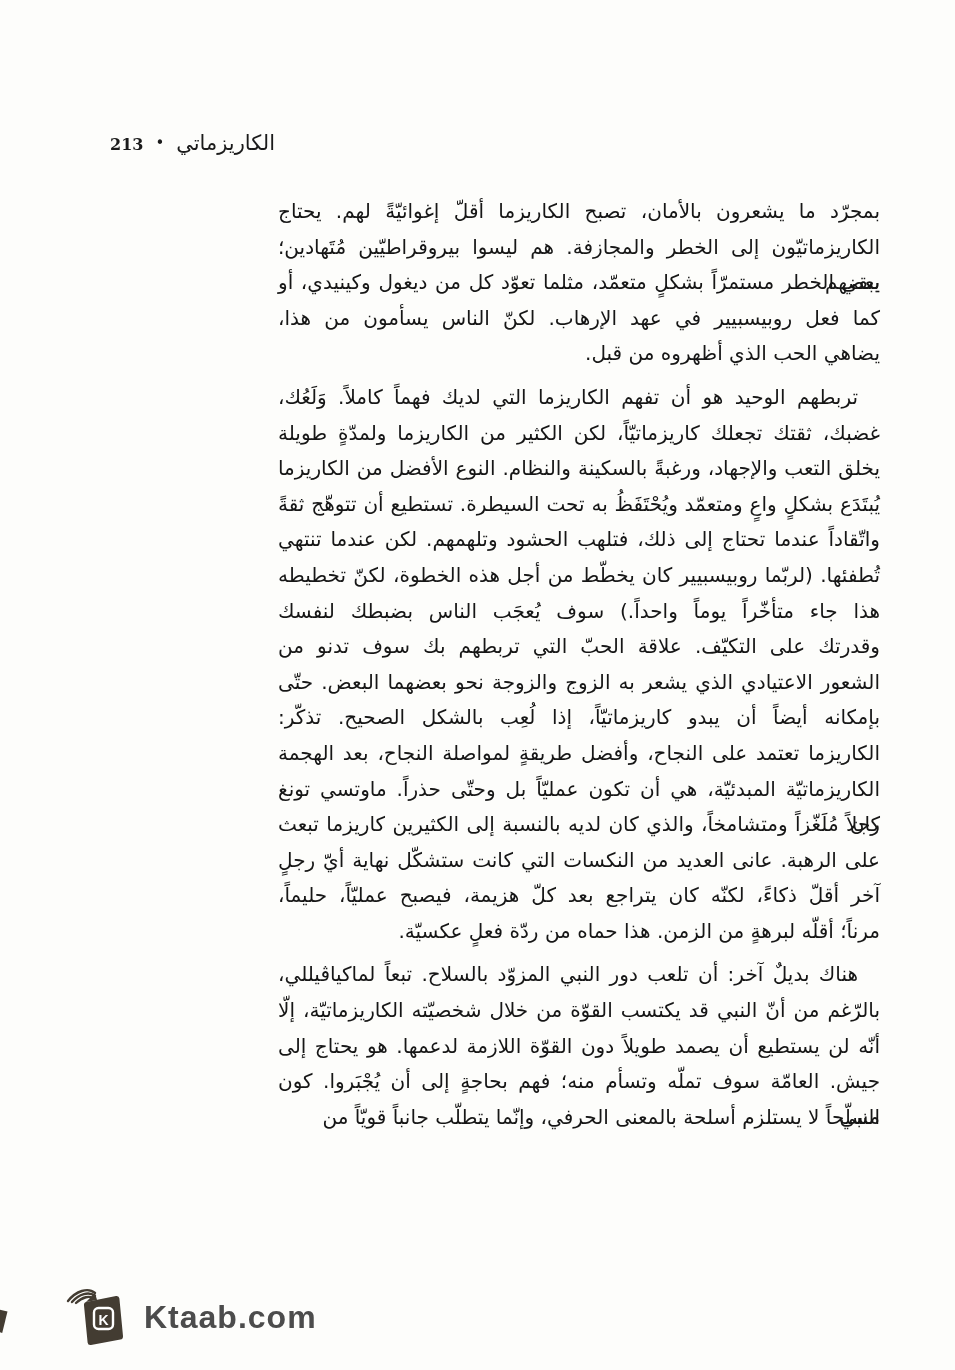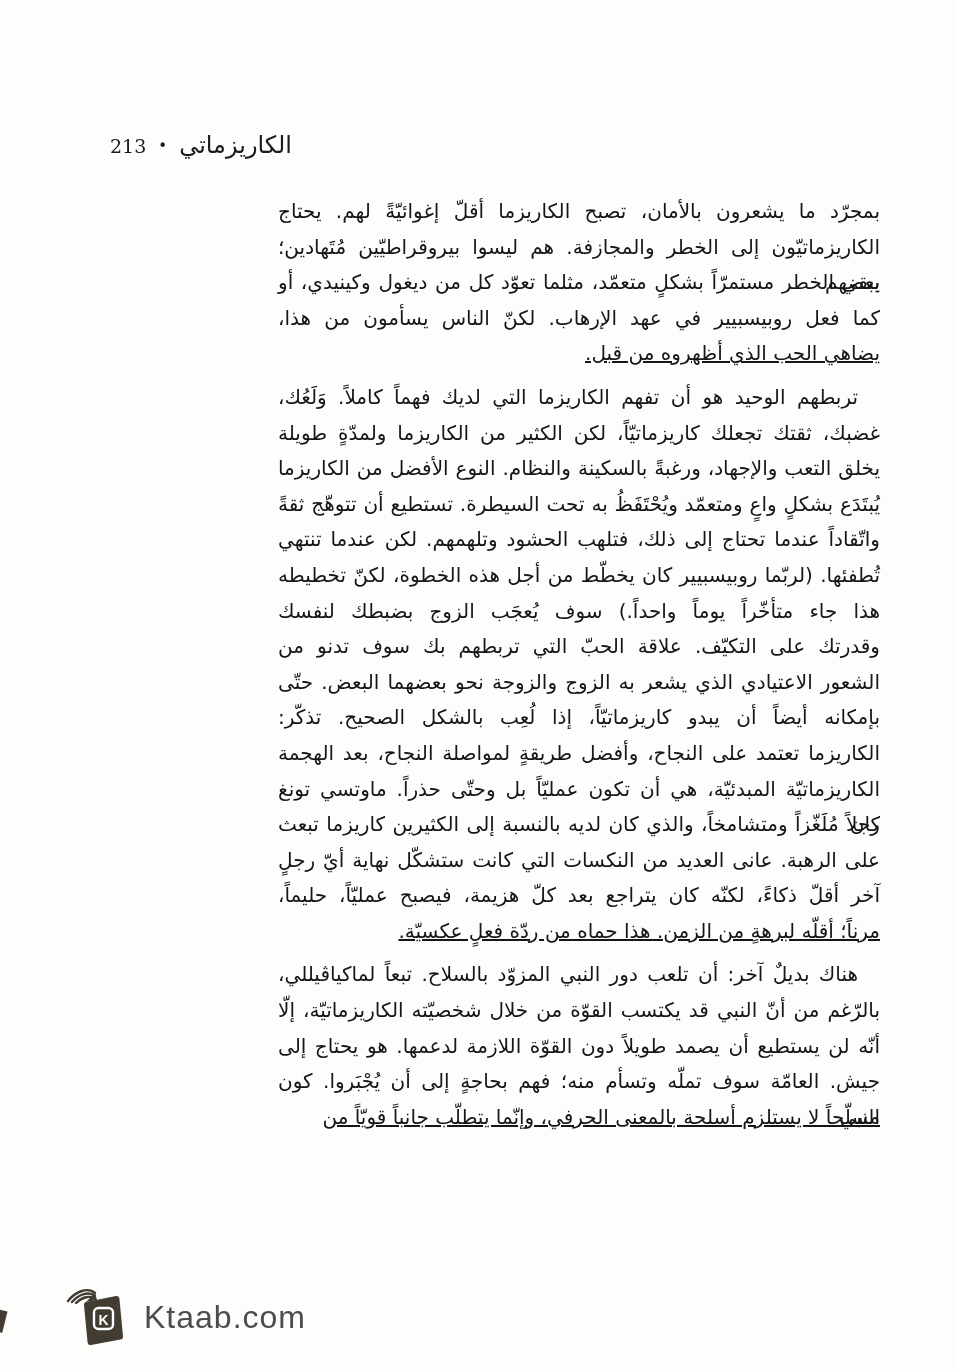--- a/index.html
+++ b/index.html
@@ -12,23 +12,23 @@
   }
 
   
   .running-head {
     position: absolute;
     left: 110px; top: 131px;
     direction: rtl;
     color: #1b1b1b;
     white-space: nowrap;
   }
-  .running-head .chapter { font-size: 24px; }
+  .running-head .chapter { font-size: 21px; }
   .running-head .bullet  { font-size: 15px; margin: 0 12px; position: relative; top: -2px; }
-  .running-head .pagenum { font-size: 19px; font-family: "DejaVu Serif", serif; }
+  .running-head .pagenum { font-size: 16px; font-family: "DejaVu Serif", serif; font-weight: bold; }
 
   
   .text-block {
     position: absolute;
     left: 270px; top: 186px;
     width: 618px;
     direction: rtl;
     color: #161616;
     font-size: 20px;
     line-height: 35.6px;
@@ -37,38 +37,37 @@
   .line {
     text-align: justify;
     text-align-last: justify;
     -moz-text-align-last: justify;
     white-space: normal;
     height: 35.6px;
     overflow: visible;
   }
   .line.last {
     text-align-last: right;
-    text-decoration: underline;
     -moz-text-align-last: right;
   }
   .para.indent .line:first-child { padding-right: 22px; }
 
   
   .brand {
     position: absolute;
     left: 64px; top: 1285px;
     height: 62px;
     display: flex;
     align-items: center;
   }
   .brand-icon { width: 66px; height: 62px; position: relative; }
   .brand-text {
     font-family: "Liberation Sans", sans-serif;
     font-size: 32px;
-    font-weight: 400;
+    font-weight: 700;
     color: #4c4c4c;
     letter-spacing: 1px;
     margin-left: 14px;
     position: relative; top: 1px;
   }
   .edge-mark {
     position: absolute;
     left: -5px; top: 1310px;
     width: 10px; height: 22px;
     background: #433c32;
@@ -90,21 +89,21 @@
       <div class="line">كما فعل روبيسبيير في عهد الإرهاب. لكنّ الناس يسأمون من هذا،</div>
       <div class="line last">يضاهي الحب الذي أظهروه من قبل.</div>
     </div>
     <div class="para indent">
       <div class="line">تربطهم الوحيد هو أن تفهم الكاريزما التي لديك فهماً كاملاً. وَلَعُك،</div>
       <div class="line">غضبك، ثقتك تجعلك كاريزماتيّاً، لكن الكثير من الكاريزما ولمدّةٍ طويلة</div>
       <div class="line">يخلق التعب والإجهاد، ورغبةً بالسكينة والنظام. النوع الأفضل من الكاريزما</div>
       <div class="line">يُبتَدَع بشكلٍ واعٍ ومتعمّد ويُحْتَفَظُ به تحت السيطرة. تستطيع أن تتوهّج ثقةً</div>
       <div class="line">واتّقاداً عندما تحتاج إلى ذلك، فتلهب الحشود وتلهمهم. لكن عندما تنتهي</div>
       <div class="line">تُطفئها. (لربّما روبيسبيير كان يخطّط من أجل هذه الخطوة، لكنّ تخطيطه</div>
-      <div class="line">هذا جاء متأخّراً يوماً واحداً.) سوف يُعجَب الزوج بضبطك لنفسك</div>
+      <div class="line">هذا جاء متأخّراً يوماً واحداً.) سوف يُعجَب الناس بضبطك لنفسك</div>
       <div class="line">وقدرتك على التكيّف. علاقة الحبّ التي تربطهم بك سوف تدنو من</div>
       <div class="line">الشعور الاعتيادي الذي يشعر به الزوج والزوجة نحو بعضهما البعض. حتّى</div>
       <div class="line">بإمكانه أيضاً أن يبدو كاريزماتيّاً، إذا لُعِب بالشكل الصحيح. تذكّر:</div>
       <div class="line">الكاريزما تعتمد على النجاح، وأفضل طريقةٍ لمواصلة النجاح، بعد الهجمة</div>
       <div class="line">الكاريزماتيّة المبدئيّة، هي أن تكون عمليّاً بل وحتّى حذراً. ماوتسي تونغ كان</div>
       <div class="line">رجلاً مُلَغّزاً ومتشامخاً، والذي كان لديه بالنسبة إلى الكثيرين كاريزما تبعث</div>
       <div class="line">على الرهبة. عانى العديد من النكسات التي كانت ستشكّل نهاية أيّ رجلٍ</div>
       <div class="line">آخر أقلّ ذكاءً، لكنّه كان يتراجع بعد كلّ هزيمة، فيصبح عمليّاً، حليماً،</div>
       <div class="line last">مرناً؛ أقلّه لبرهةٍ من الزمن. هذا حماه من ردّة فعلٍ عكسيّة.</div>
     </div>

